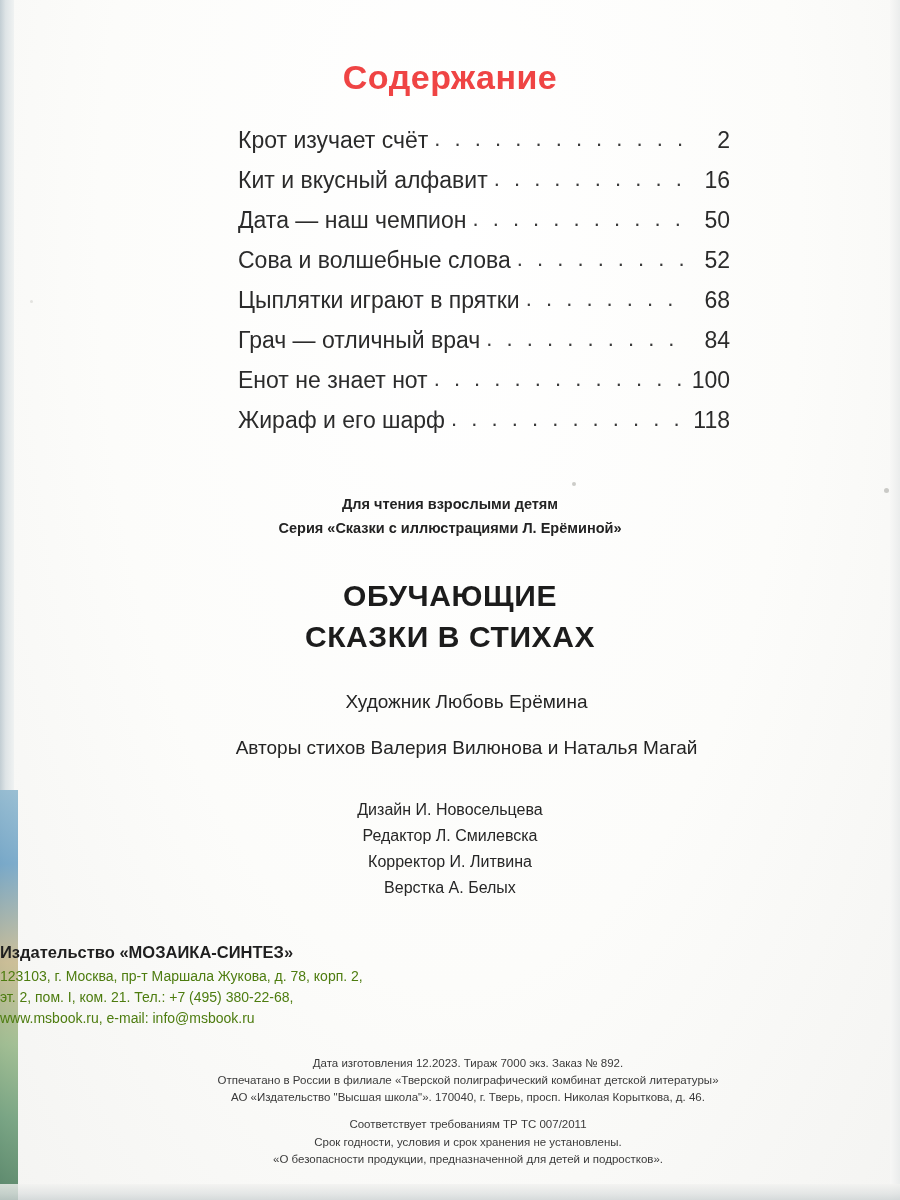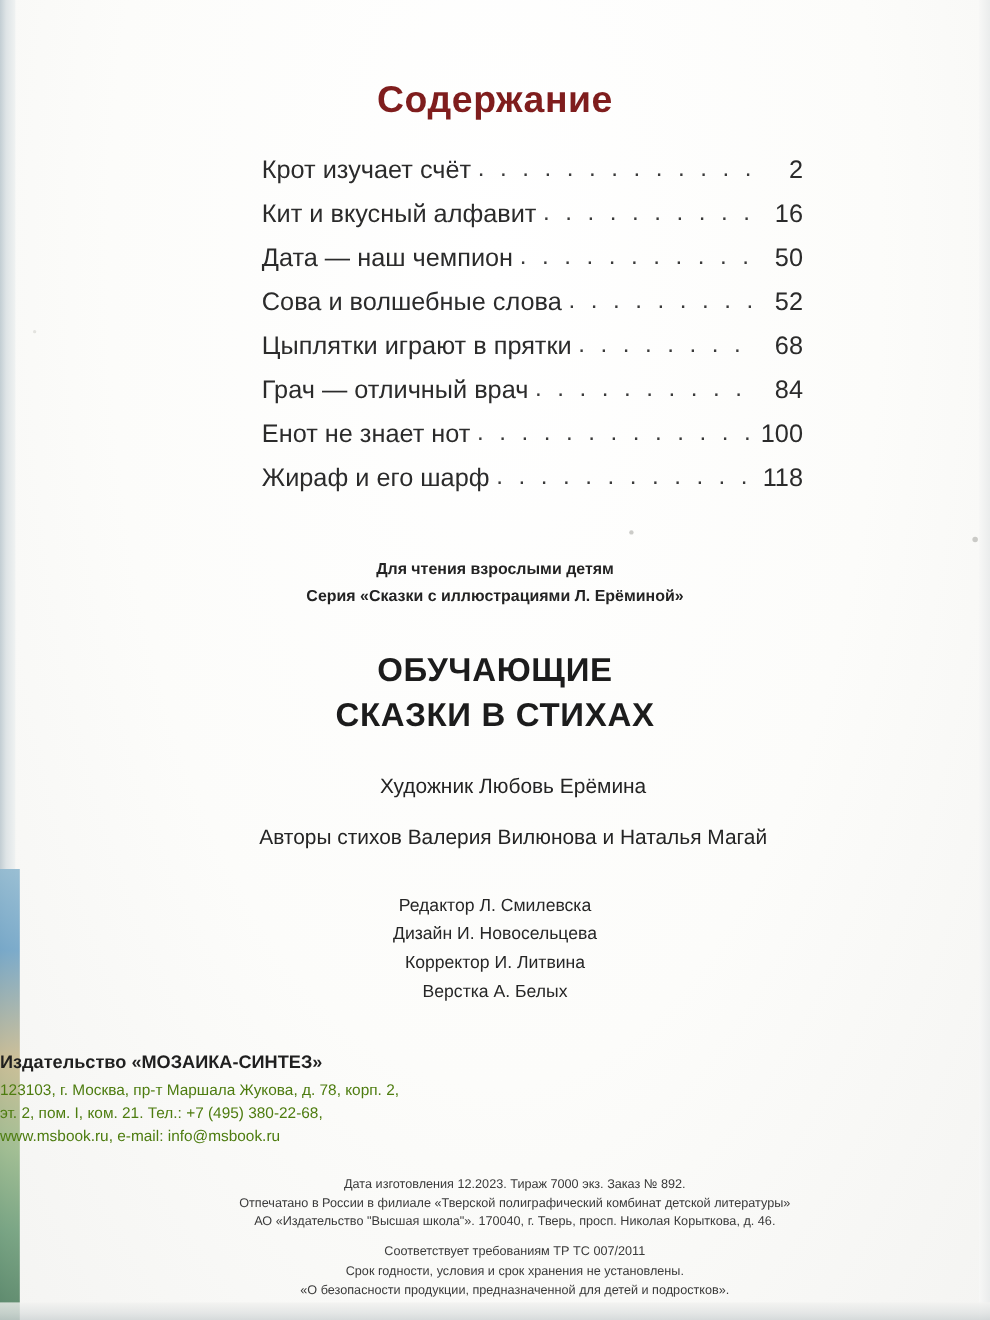--- a/index.html
+++ b/index.html
@@ -67,22 +67,22 @@
     inset: 0;
     padding: 0;
   }
 
   
   .toc-title {
     text-align: center;
     font-size: 34px;
     font-weight: bold;
     letter-spacing: 0.5px;
-    color: #7f1d1d;
-    margin: 16px;
+    color: #ef4444;
+    margin: 2px;
     padding-top: 56px;
   }
 
   
   .toc-list {
     margin: 30px 0 0 0;
     padding: 0 170px 0 238px;
     list-style: none;
   }
   .toc-item {
@@ -270,22 +270,22 @@
     <div>ОБУЧАЮЩИЕ</div>
     <div>СКАЗКИ В СТИХАХ</div>
   </div>
 
   <div class="credits">
     <div class="credit-artist">Художник Любовь Ерёмина</div>
     <div class="credit-authors">Авторы стихов Валерия Вилюнова и Наталья Магай</div>
   </div>
 
   <div class="staff">
+    <div>Дизайн И. Новосельцева</div>
     <div>Редактор Л. Смилевска</div>
-    <div>Дизайн И. Новосельцева</div>
     <div>Корректор И. Литвина</div>
     <div>Верстка А. Белых</div>
   </div>
 
   <div class="publisher">
     <div class="publisher-name">Издательство «МОЗАИКА-СИНТЕЗ»</div>
     <div class="publisher-addr">
       <div>123103, г. Москва, пр-т Маршала Жукова, д. 78, корп. 2,</div>
       <div>эт. 2, пом. I, ком. 21. Тел.: +7 (495) 380-22-68,</div>
       <div>www.msbook.ru, e-mail: info@msbook.ru</div>

